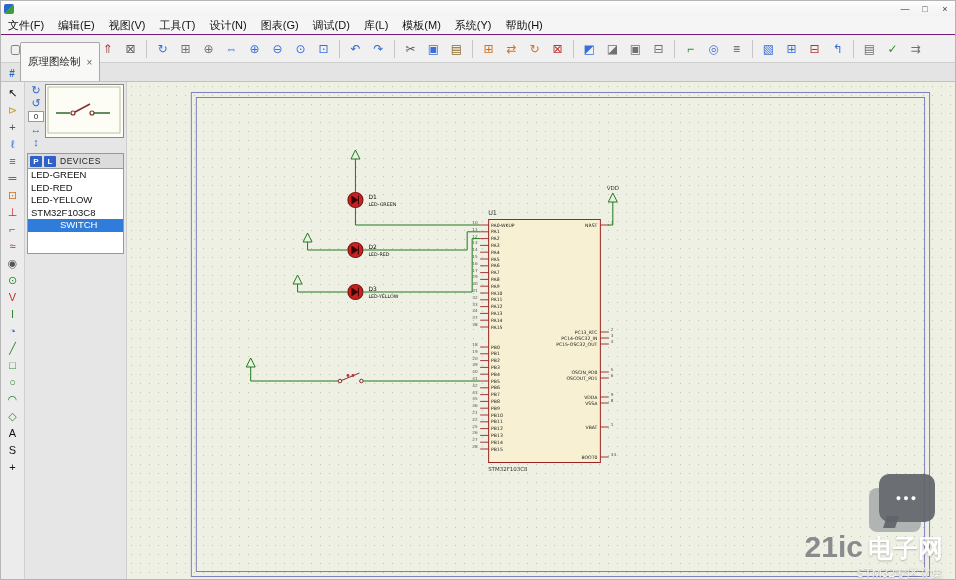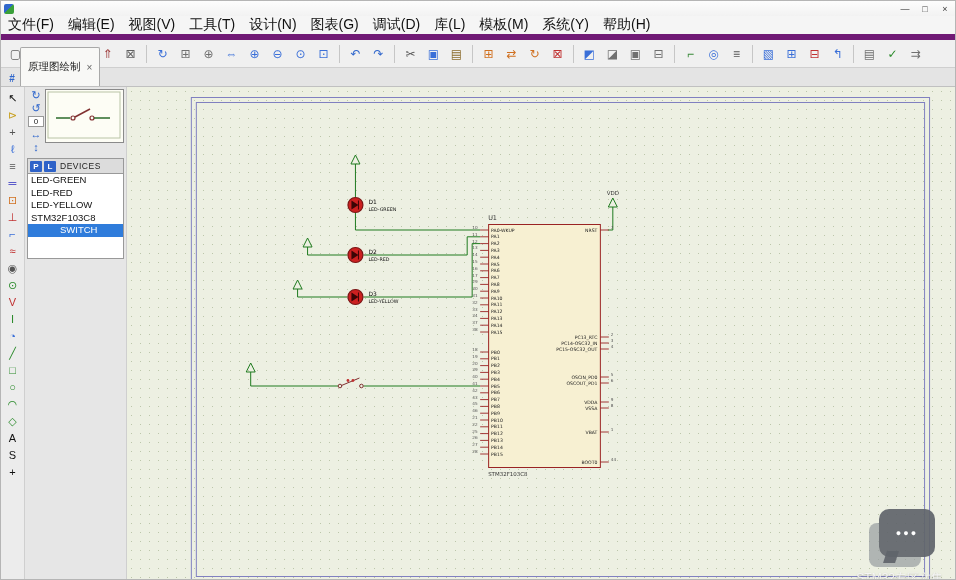--- a/index.html
+++ b/index.html
@@ -5,21 +5,21 @@
   html,body{margin:0;padding:0;background:#fff;}
   body{font-family:"Liberation Sans","DejaVu Sans",sans-serif;-webkit-font-smoothing:antialiased;}
   .window{position:relative;width:956px;height:580px;background:#f0f0f0;overflow:hidden;border:1px solid #b5b5b5;box-sizing:border-box;}
   
   .titlebar{height:15px;display:flex;align-items:center;background:linear-gradient(#fdfdfd,#f2f2f2);font-size:10px;color:#222;padding-left:3px;}
   .app-icon{width:10px;height:10px;margin-right:4px;background:linear-gradient(135deg,#2f66cc 50%,#3aa03a 50%);border-radius:2px;display:inline-block;}
   .title-text{white-space:nowrap;overflow:hidden;}
   .win-controls{margin-left:auto;display:flex;}
   .win-btn{width:20px;text-align:center;font-size:9px;color:#444;cursor:default;}
   
-  .menubar{height:18px;display:flex;align-items:center;background:#f5f5f5;border-bottom:6px solid #701a75;font-size:14px;color:#111;}
+  .menubar{height:18px;display:flex;align-items:center;background:#f5f5f5;border-bottom:1px solid #701a75;font-size:11px;color:#111;}
   .menu-item{padding:1px 7px;cursor:default;}
   
   .toolbar{height:27px;display:flex;align-items:center;background:#f0f0f0;border-bottom:1px solid #cfcfcf;padding:0 3px;overflow:hidden;}
   .tbicon{width:19px;height:19px;display:flex;align-items:center;justify-content:center;font-size:12px;margin:0 1px;border:1px solid transparent;border-radius:2px;cursor:default;}
   .tbsep{width:1px;height:18px;background:#c6c6c6;margin:0 4px;display:inline-block;}
   
   .tabbar{height:18px;background:#e4e4e4;border-bottom:1px solid #c0c0c0;display:flex;align-items:flex-end;padding-left:3px;}
   .tab-root-icon{width:16px;height:15px;display:flex;align-items:center;justify-content:center;font-size:10px;color:#2f66cc;font-weight:bold;}
   .tab{height:16px;display:flex;align-items:center;gap:6px;background:#f8f8f6;border:1px solid #a8a8a8;border-bottom:none;padding:11px 7px;font-size:10.5px;color:#222;border-radius:2px 2px 0 0;}
   .tab-close{font-size:10px;color:#666;cursor:default;}
@@ -391,18 +391,21 @@
             <circle cx="235" cy="299" r="1.8" fill="none" stroke="#803030" stroke-width="1"></circle>
             <line x1="215" y1="298.5" x2="233" y2="291" stroke="#803030" stroke-width="1"></line>
             <circle cx="221.5" cy="293.5" r="1.4" fill="#c03030"></circle>
             <circle cx="226.5" cy="293.5" r="1.4" fill="#c03030"></circle>
           </g>
         </svg>
       <div class="watermark">
         <div class="wm-logo">
             <span class="wm-dots">●●●</span>
           </div>
+        <div class="wm-brand">
+          <span class="wm-21ic">21ic</span><span class="wm-cn">电子网</span>
+        </div>
         <div class="wm-caption">STM32专区文集</div>
       </div>
     </div>
 
   </div>
 </div>
 
 </body></html>

